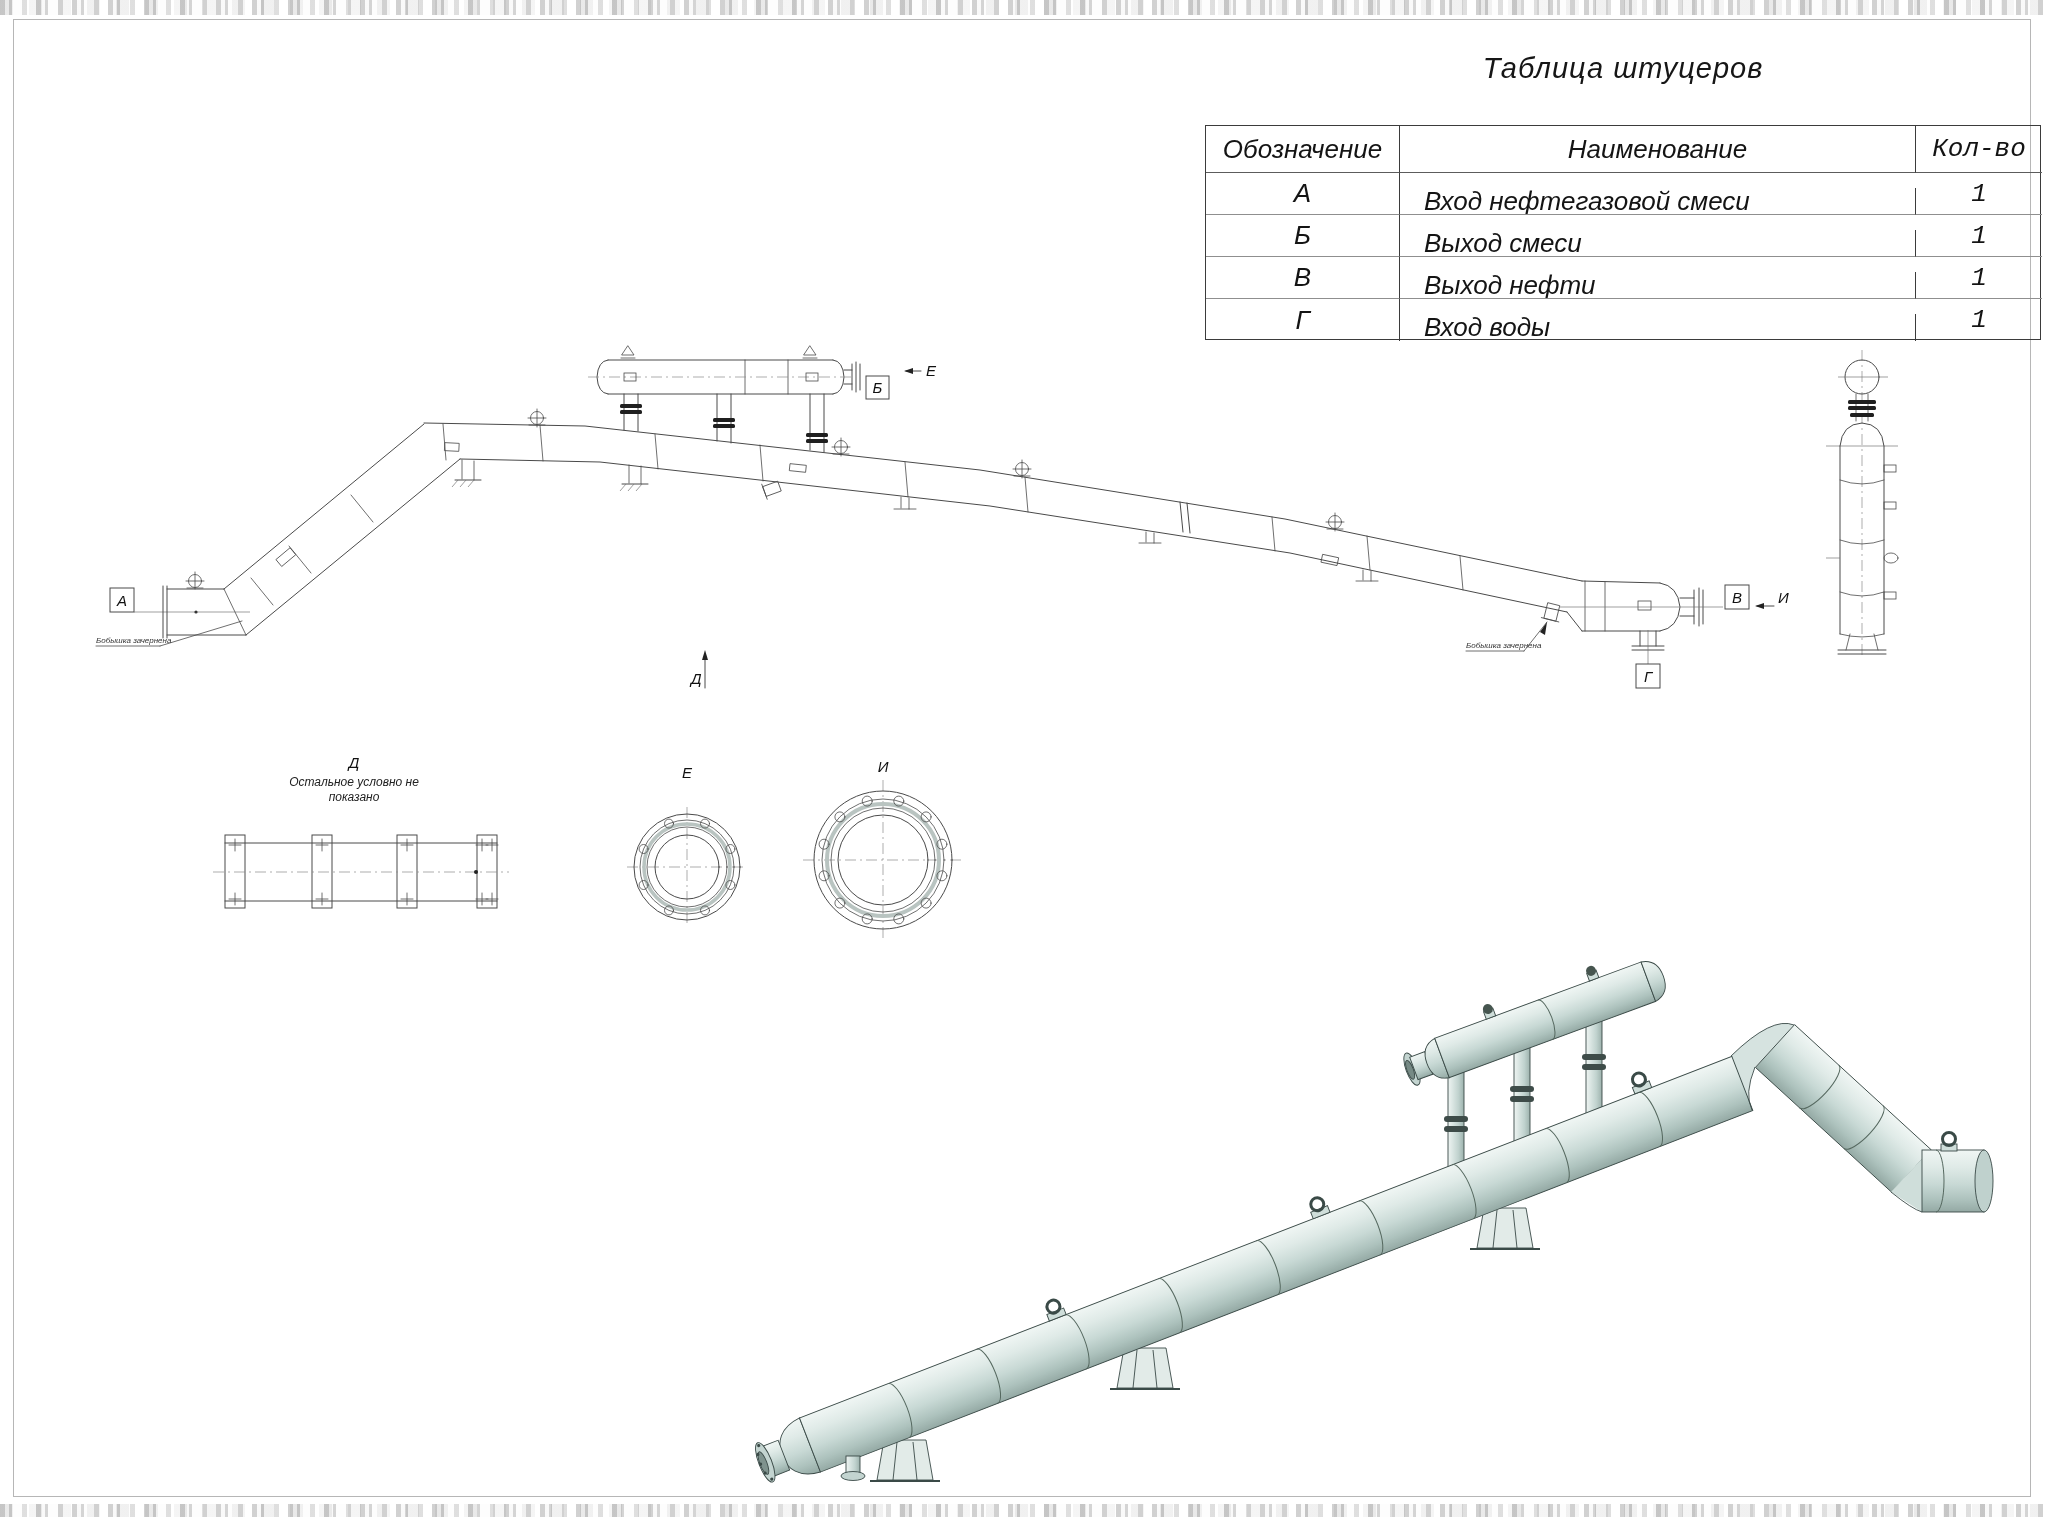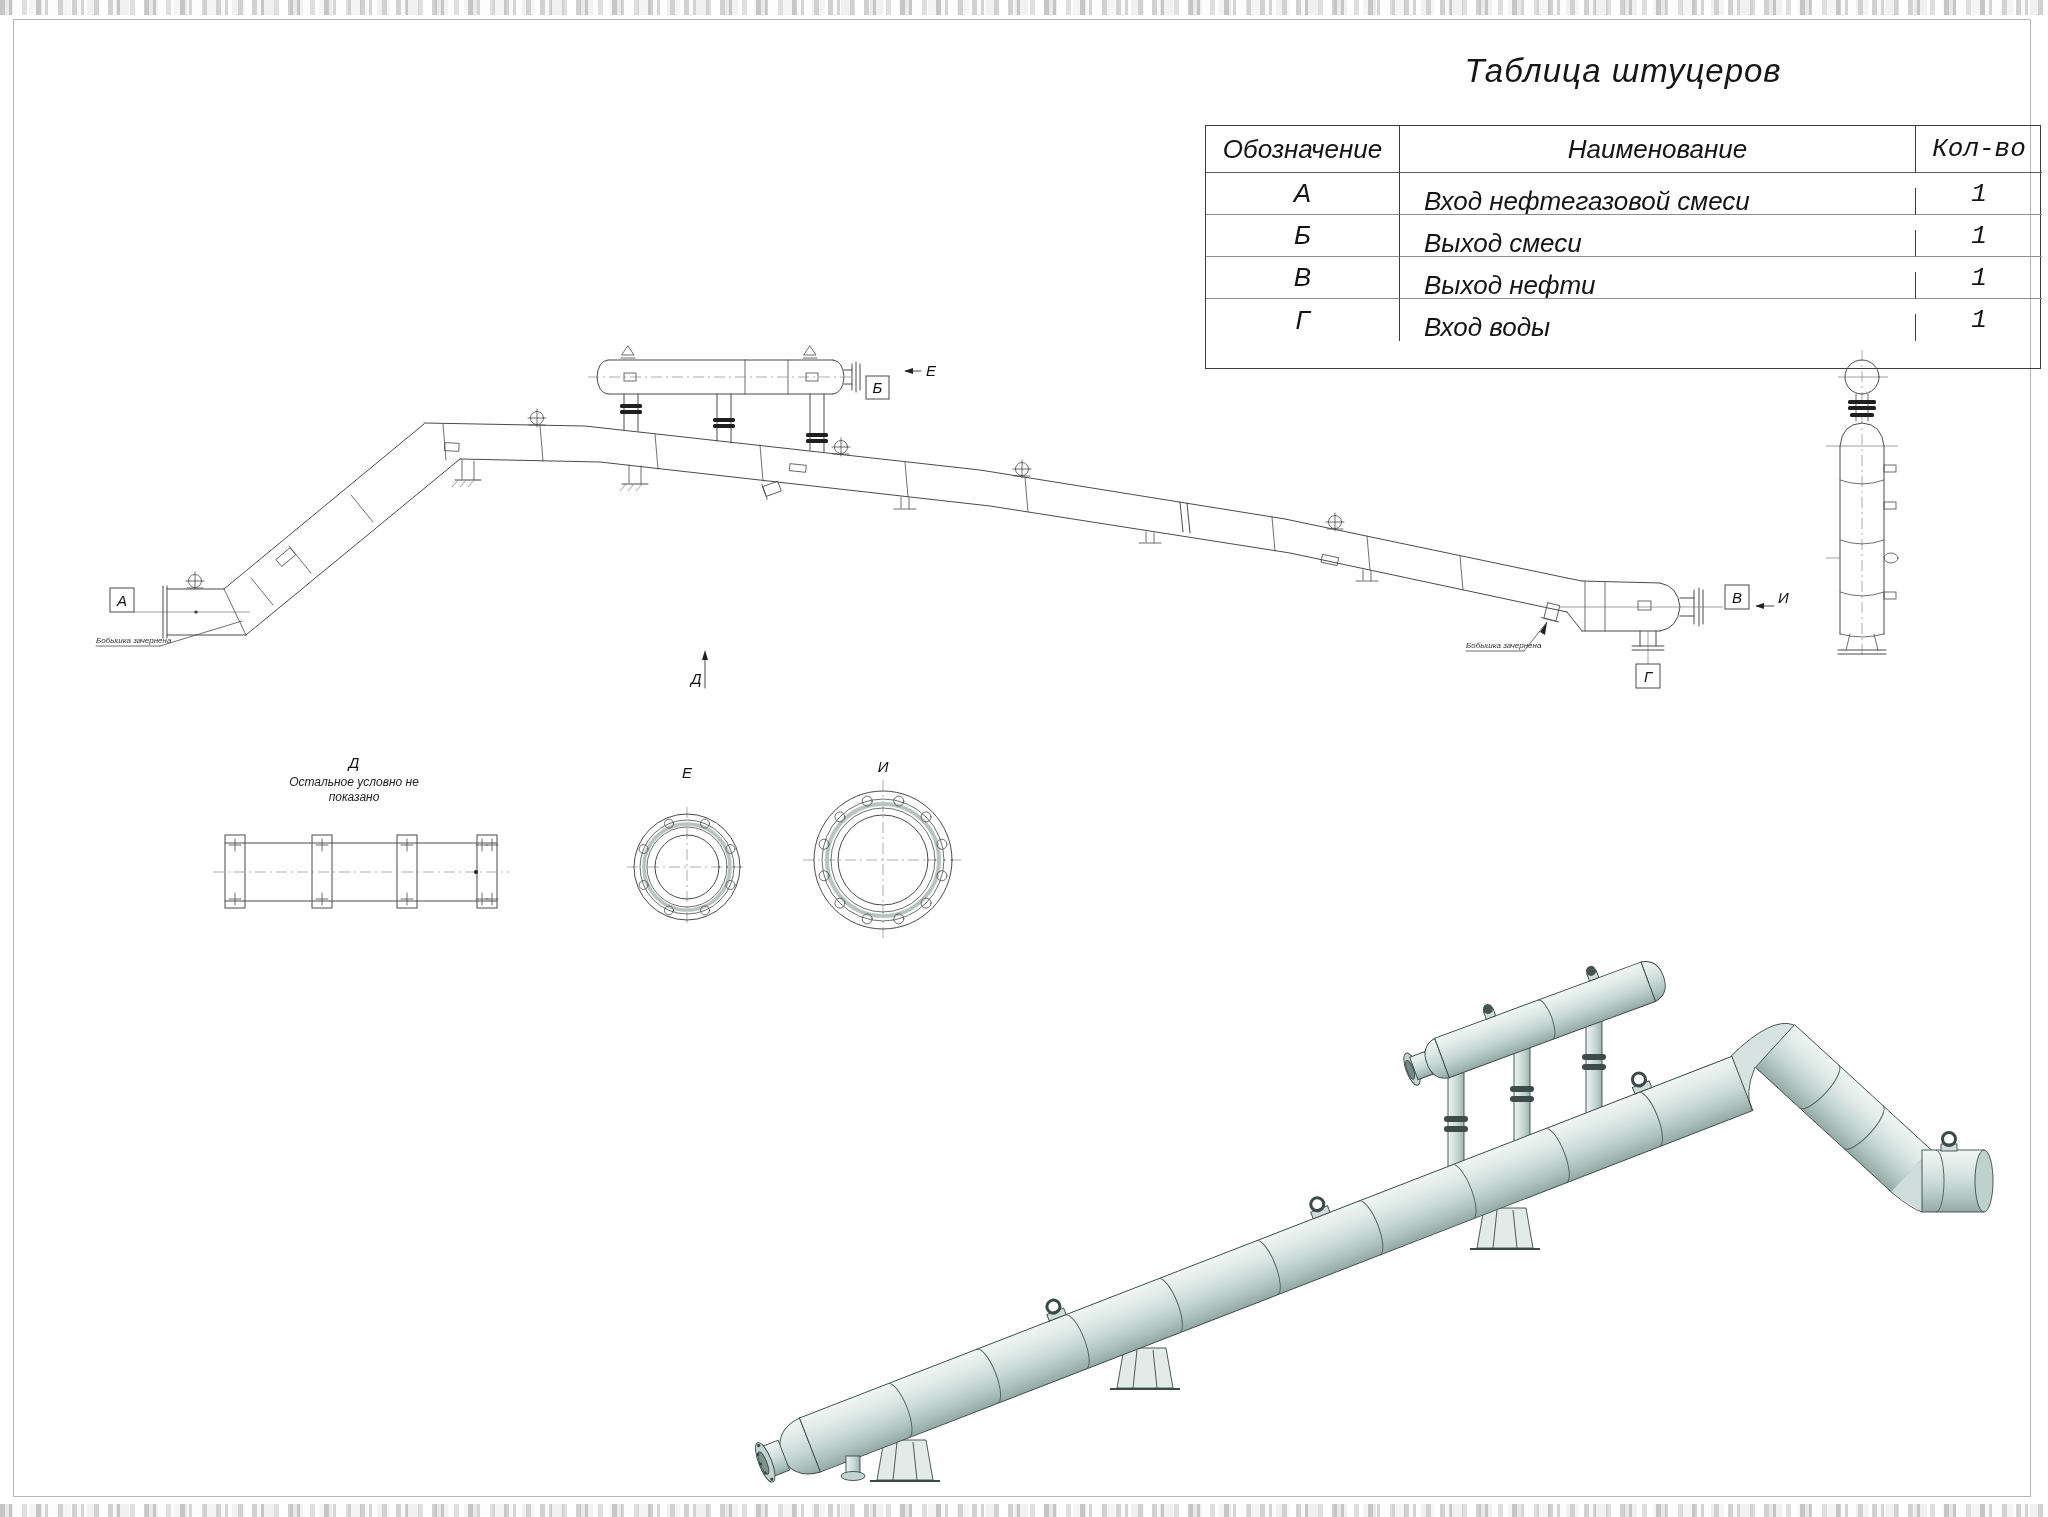--- a/index.html
+++ b/index.html
@@ -18,25 +18,25 @@
         rgba(130,130,130,.25) 0 13px, rgba(255,255,255,.3) 13px 29px);
   }
   .noise.top{top:0;height:15px;}
   .noise.bottom{bottom:0;height:13px;}
   .frame{
     position:absolute;left:13px;top:19px;width:2018px;height:1478px;
     border:1px solid #b6b6b6;box-sizing:border-box;
   }
   .tbl-title{
     position:absolute;left:1205px;top:52px;width:836px;
-    text-align:center;font-style:italic;font-size:33px;color:#161616;
+    text-align:center;font-style:italic;font-size:29px;color:#161616;
     letter-spacing:1px;
   }
   .tbl{
-    position:absolute;left:1205px;top:125px;width:836px;height:244px;
+    position:absolute;left:1205px;top:125px;width:836px;height:215px;
     display:grid;grid-template-columns:194px 516px 126px;
     grid-template-rows:47px 42px 42px 42px 42px;
     border:1.6px solid #3b3b3b;box-sizing:border-box;
     font-style:italic;font-size:26px;color:#141414;
   }
   .c{
     display:flex;align-items:center;justify-content:center;
     border-right:1.4px solid #3b3b3b;border-bottom:1px solid #8f8f8f;
     box-sizing:border-box;white-space:nowrap;overflow:hidden;
   }

